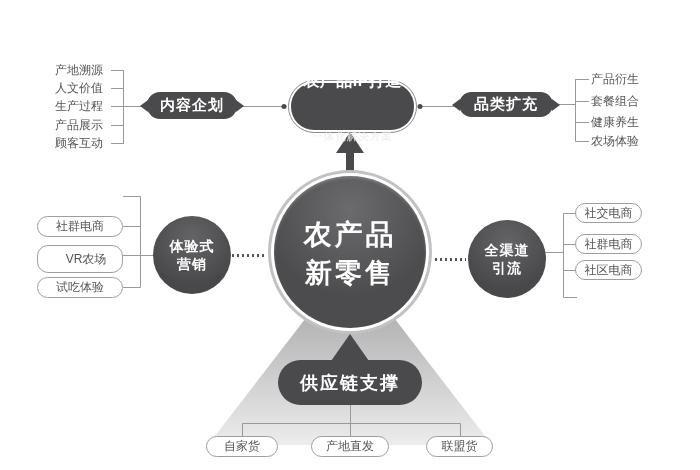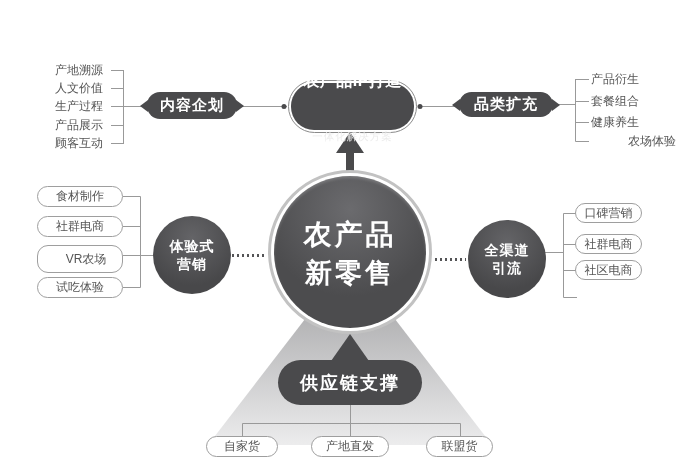--- a/index.html
+++ b/index.html
@@ -146,23 +146,22 @@
     </div>
   </div>
 
   <div class="lens" style="left:459px; top:92px; width:94px; height:25px;">
     <span>品类扩充</span>
   </div>
 
   <div class="leaf-text" style="left:591px; top:70px;">产品衍生</div>
   <div class="leaf-text" style="left:591px; top:92px;">套餐组合</div>
   <div class="leaf-text" style="left:591px; top:113px;">健康养生</div>
-  <div class="leaf-text" style="left:591px; top:132px;margin-left:37px;">农场体验</div>
+  <div class="leaf-text" style="left:591px; top:132px;">农场体验</div>
 
-  <div class="stadium" style="left:37px; top:186px; width:86px; height:21px;">食材制作</div>
   <div class="stadium" style="left:37px; top:216px; width:86px; height:21px;">社群电商</div>
   <div class="stadium" style="left:37px; top:245px; width:86px; height:28px;padding-left:12px;">VR农场</div>
   <div class="stadium" style="left:37px; top:277px; width:86px; height:21px;">试吃体验</div>
 
   <div class="side-circle" style="left:153px; top:216px;">
     <span>体验式</span>
     <span>营销</span>
   </div>
 
   <div class="center-ring">
@@ -170,21 +169,21 @@
       <div class="center-l1">农产品</div>
       <div class="center-l2">新零售</div>
     </div>
   </div>
 
   <div class="side-circle" style="left:468px; top:220px;">
     <span>全渠道</span>
     <span>引流</span>
   </div>
 
-  <div class="stadium" style="left:575px; top:203px; width:67px; height:20px;">口碑营销</div>
+  <div class="stadium" style="left:575px; top:203px; width:67px; height:20px;">社交电商</div>
   <div class="stadium" style="left:575px; top:234px; width:67px; height:20px;">社群电商</div>
   <div class="stadium" style="left:575px; top:260px; width:67px; height:20px;">社区电商</div>
 
   <div class="supply-pill">
     <span>供应链支撑</span>
   </div>
 
   <div class="stadium" style="left:206px; top:436px; width:72px; height:21px;">自家货</div>
   <div class="stadium" style="left:311px; top:436px; width:78px; height:21px;">产地直发</div>
   <div class="stadium" style="left:426px; top:436px; width:67px; height:21px;">联盟货</div>

